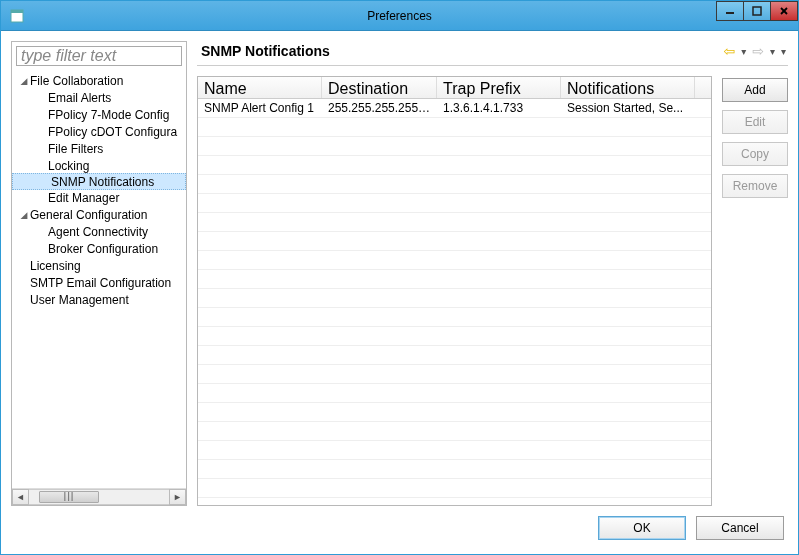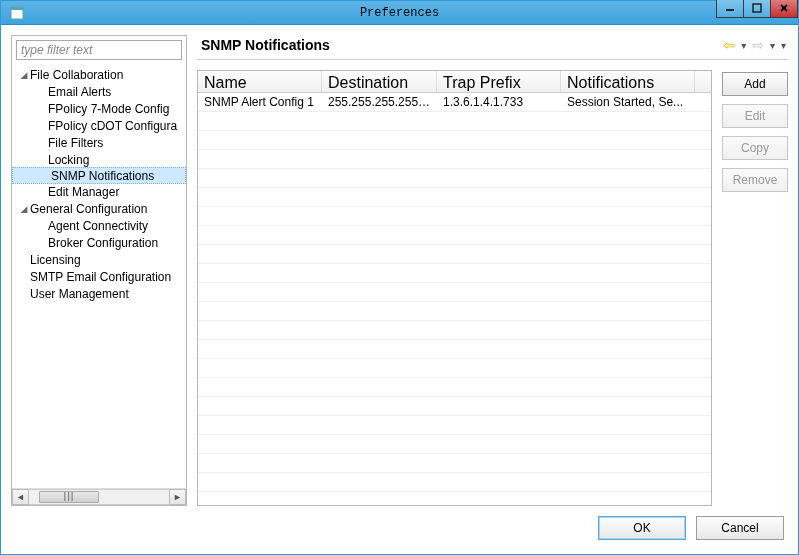--- a/index.html
+++ b/index.html
@@ -13,28 +13,27 @@
   .window {
     width: 799px;
     height: 555px;
     border: 1px solid #2e9bd6;
     background: #fff;
     display: flex;
     flex-direction: column;
     position: relative;
   }
   .titlebar {
-    height: 24px;
+    height: 30px;
     background: linear-gradient(#5db4e6, #3ea3de);
     border-bottom: 1px solid #2e8bc0;
     display: flex;
     align-items: center;
     position: relative;
     color: #000;
-    font-family: Liberation Mono, monospace;
   }
   .titlebar .app-icon {
     width: 16px; height: 16px;
     margin-left: 8px;
     display: flex; align-items: center; justify-content: center;
   }
   .titlebar .title {
     position: absolute;
     left: 50%; transform: translateX(-50%);
     font-size: 12px;
@@ -77,21 +76,21 @@
     display: flex;
     flex-direction: column;
     border: 1px solid #b8b8b8;
     background: #fff;
   }
   .filter-input {
     margin: 4px;
     height: 20px;
     border: 1px solid #aaa;
     padding: 0 4px;
-    font-size: 12px;
+    font-size: 16px;
     font-style: italic;
     color: #0f172a;
   }
   .filter-input::placeholder { color: #888; font-style: italic; }
   .tree {
     flex: 1;
     overflow: auto;
     padding: 2px 0;
   }
   .tree-node {

